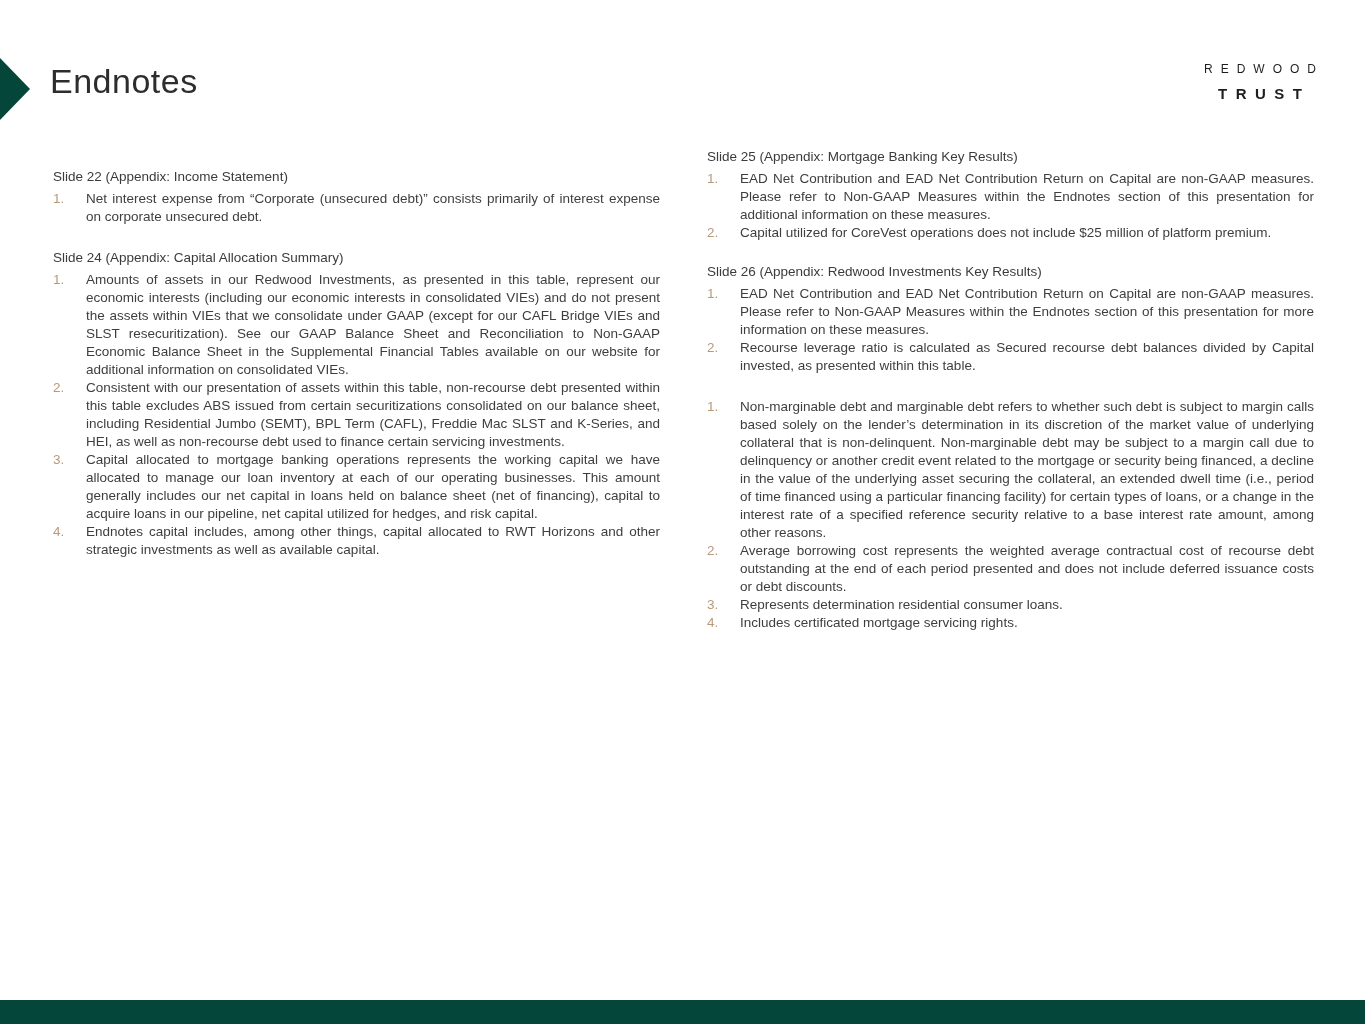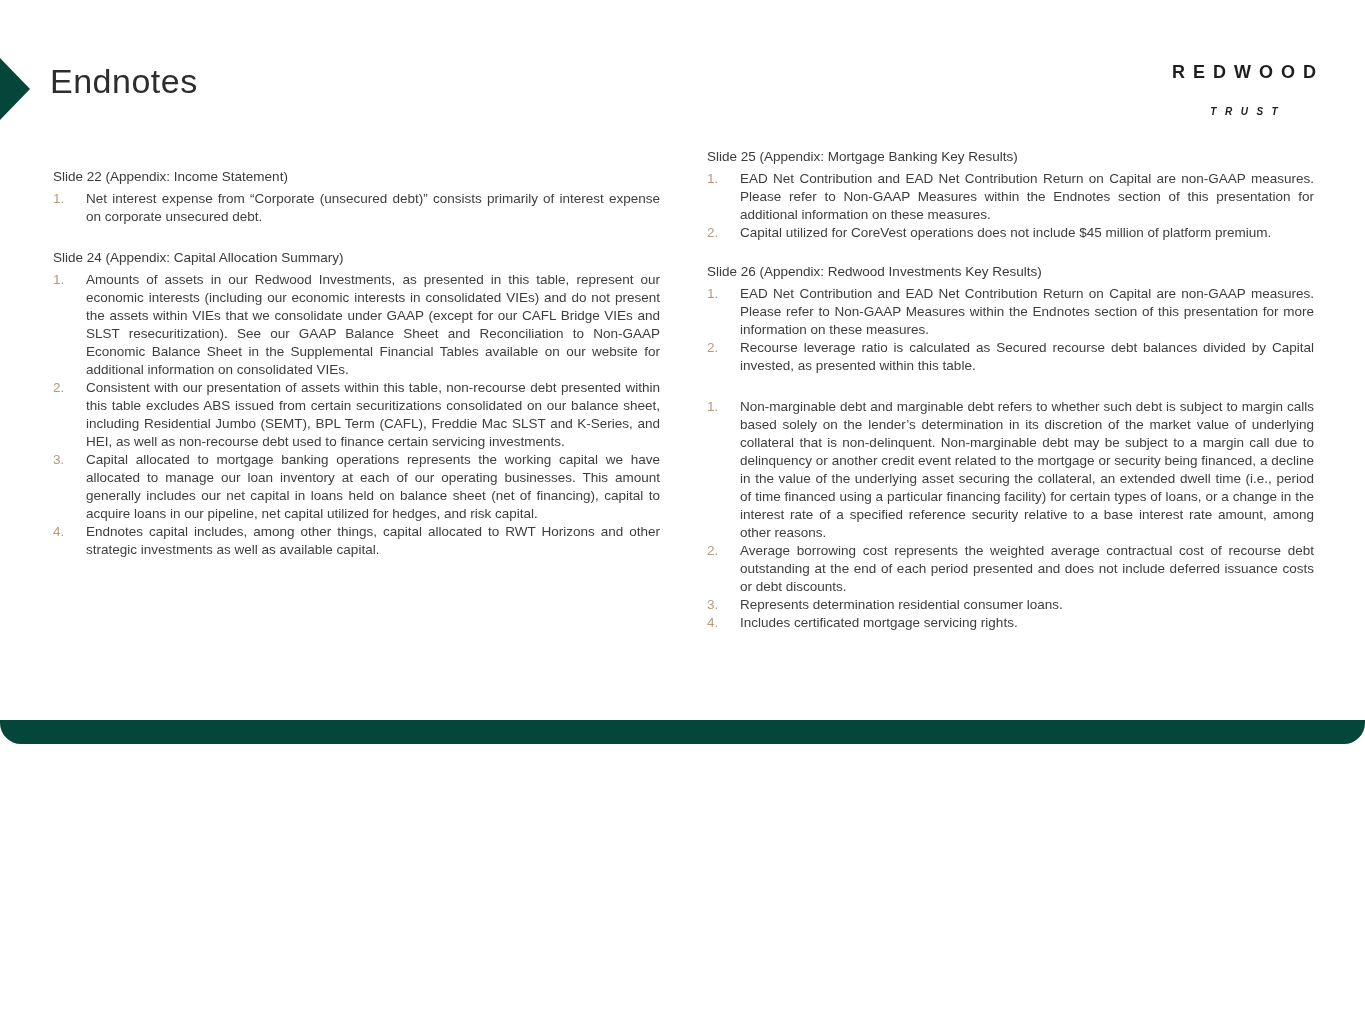--- a/index.html
+++ b/index.html
@@ -7,53 +7,51 @@
     --tan:#b79a7b;
     --body-text:#3e3e3e;
     --label-text:#3b3b3b;
     --title-text:#2d2d2d;
     --logo-text:#1e1e1e;
     --pagenum-text:#9e9e9e;
   }
   html,body{margin:0;padding:0;background:#ffffff;}
   .slide{
     position:relative;
-    width:1365px;height:744px;
+    width:1365px;height:1024px;
     background:#ffffff;
     overflow:hidden;
     font-family:"Liberation Sans", sans-serif;
-    border-radius:21px;
   }
   .arrow{
     position:absolute;left:0;top:58px;
     width:30px;height:62px;
     background:var(--green);
     clip-path:polygon(0 0,100% 50%,0 100%);
   }
   .title{
     position:absolute;left:50px;top:62px;
     margin:0;
     font-size:34px;font-weight:400;
     letter-spacing:0.5px;
     color:var(--title-text);
   }
   .logo{
     position:absolute;top:62px;right:49px;
     text-align:center;
     color:var(--logo-text);
   }
   .logo-line1{
-    font-size:18px;font-weight:700;
+    font-size:12px;font-weight:400;
     letter-spacing:8px;margin-right:-8px;
   }
   .logo-line2{
-    font-size:10px;font-weight:700;
+    font-size:15px;font-weight:700;
     letter-spacing:8.5px;margin-right:-8.5px;
-    margin-top:23px;
-    font-style:italic;
+    margin-top:9px;
   }
   .content{
     position:absolute;left:53px;top:148px;
     width:1261px;
     display:grid;
     grid-template-columns:607px 607px;
     column-gap:47px;
   }
   .col-left{padding-top:20px;}
   .endnote-section{margin:0 0 23px 0;}
@@ -128,21 +126,21 @@
       </div>
     <div class="col col-right">
         <section class="endnote-section">
           <div class="section-label">Slide 25 (Appendix: Mortgage Banking Key Results)</div>
           <div class="note">
             <span class="note-num">1.</span>
             <span class="note-text">EAD Net Contribution and EAD Net Contribution Return on Capital are non-GAAP measures. Please refer to Non-GAAP Measures within the Endnotes section of this presentation for additional information on these measures.</span>
           </div>
           <div class="note">
             <span class="note-num">2.</span>
-            <span class="note-text">Capital utilized for CoreVest operations does not include $45 million of platform premium.</span>
+            <span class="note-text">Capital utilized for CoreVest operations does not include $25 million of platform premium.</span>
           </div>
         </section>
         <section class="endnote-section">
           <div class="section-label">Slide 26 (Appendix: Redwood Investments Key Results)</div>
           <div class="note">
             <span class="note-num">1.</span>
             <span class="note-text">EAD Net Contribution and EAD Net Contribution Return on Capital are non-GAAP measures. Please refer to Non-GAAP Measures within the Endnotes section of this presentation for more information on these measures.</span>
           </div>
           <div class="note">
             <span class="note-num">2.</span>

